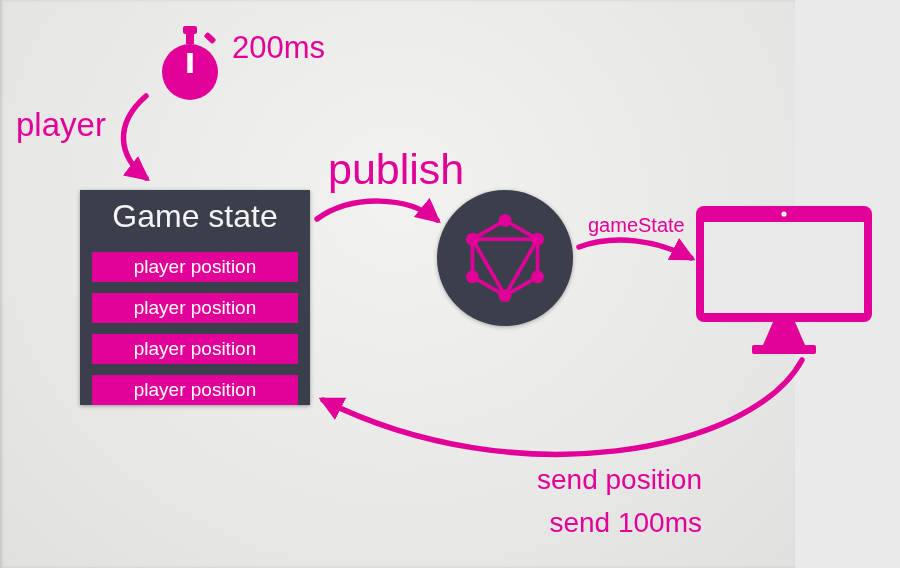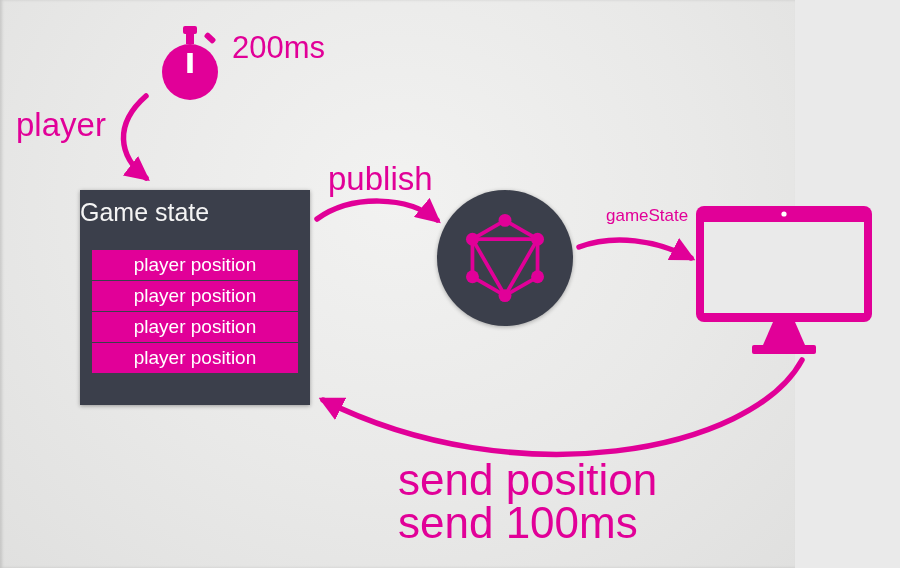--- a/index.html
+++ b/index.html
@@ -19,37 +19,37 @@
     position:relative;width:795px;height:568px;
     background:radial-gradient(ellipse at 50% 35%, #f2f2f1 0%, #e9e9e8 55%, #e0e0df 100%);
     box-shadow:inset 2px 0 3px rgba(0,0,0,.12);
   }
   .arrows{position:absolute;left:0;top:0;width:900px;height:568px;pointer-events:none;}
   .arrow-path{stroke:var(--accent);stroke-width:5.5;fill:none;stroke-linecap:round;}
 
   .label{position:absolute;color:var(--accent);white-space:nowrap;}
   .l-200ms{left:232px;top:30px;font-size:31px;}
   .l-trigger{left:16px;top:106px;font-size:33px;}
-  .l-publish{left:328px;top:160px;font-size:33px;}
-  .l-gamestate{left:588px;top:206px;font-size:17px;margin-left:18px;}
-  .l-send{left:398px;top:458px;width:304px;text-align:left;font-size:44px;line-height:43px;white-space:normal;}
+  .l-publish{left:328px;top:145px;font-size:43px;}
+  .l-gamestate{left:588px;top:214px;font-size:20px;}
+  .l-send{left:398px;top:458px;width:304px;text-align:right;font-size:28px;line-height:43px;white-space:normal;}
 
   .stopwatch{position:absolute;left:155px;top:26px;width:70px;height:84px;}
 
   .gamestate-box{
     position:absolute;left:80px;top:190px;width:230px;height:215px;
     background:var(--dark);
     box-shadow:0 1px 4px rgba(0,0,0,.35);
   }
   .gs-title{
-    color:var(--text-on-dark);
-    font-size:25px;padding:8px 0 23px 0;
+    color:var(--text-on-dark);text-align:center;
+    font-size:32px;padding:8px 0 17px 0;
   }
   .gs-row{
-    margin:0 12px 1px 12px;height:30px;line-height:30px;
+    margin:0 12px 11px 12px;height:30px;line-height:30px;
     background:var(--accent);color:#ffffff;
     text-align:center;font-size:19px;
   }
 
   .graphql-circle{
     position:absolute;left:437px;top:190px;width:136px;height:136px;
     border-radius:50%;background:var(--dark);
     display:flex;align-items:center;justify-content:center;
     box-shadow:0 1px 4px rgba(0,0,0,.3);
   }

